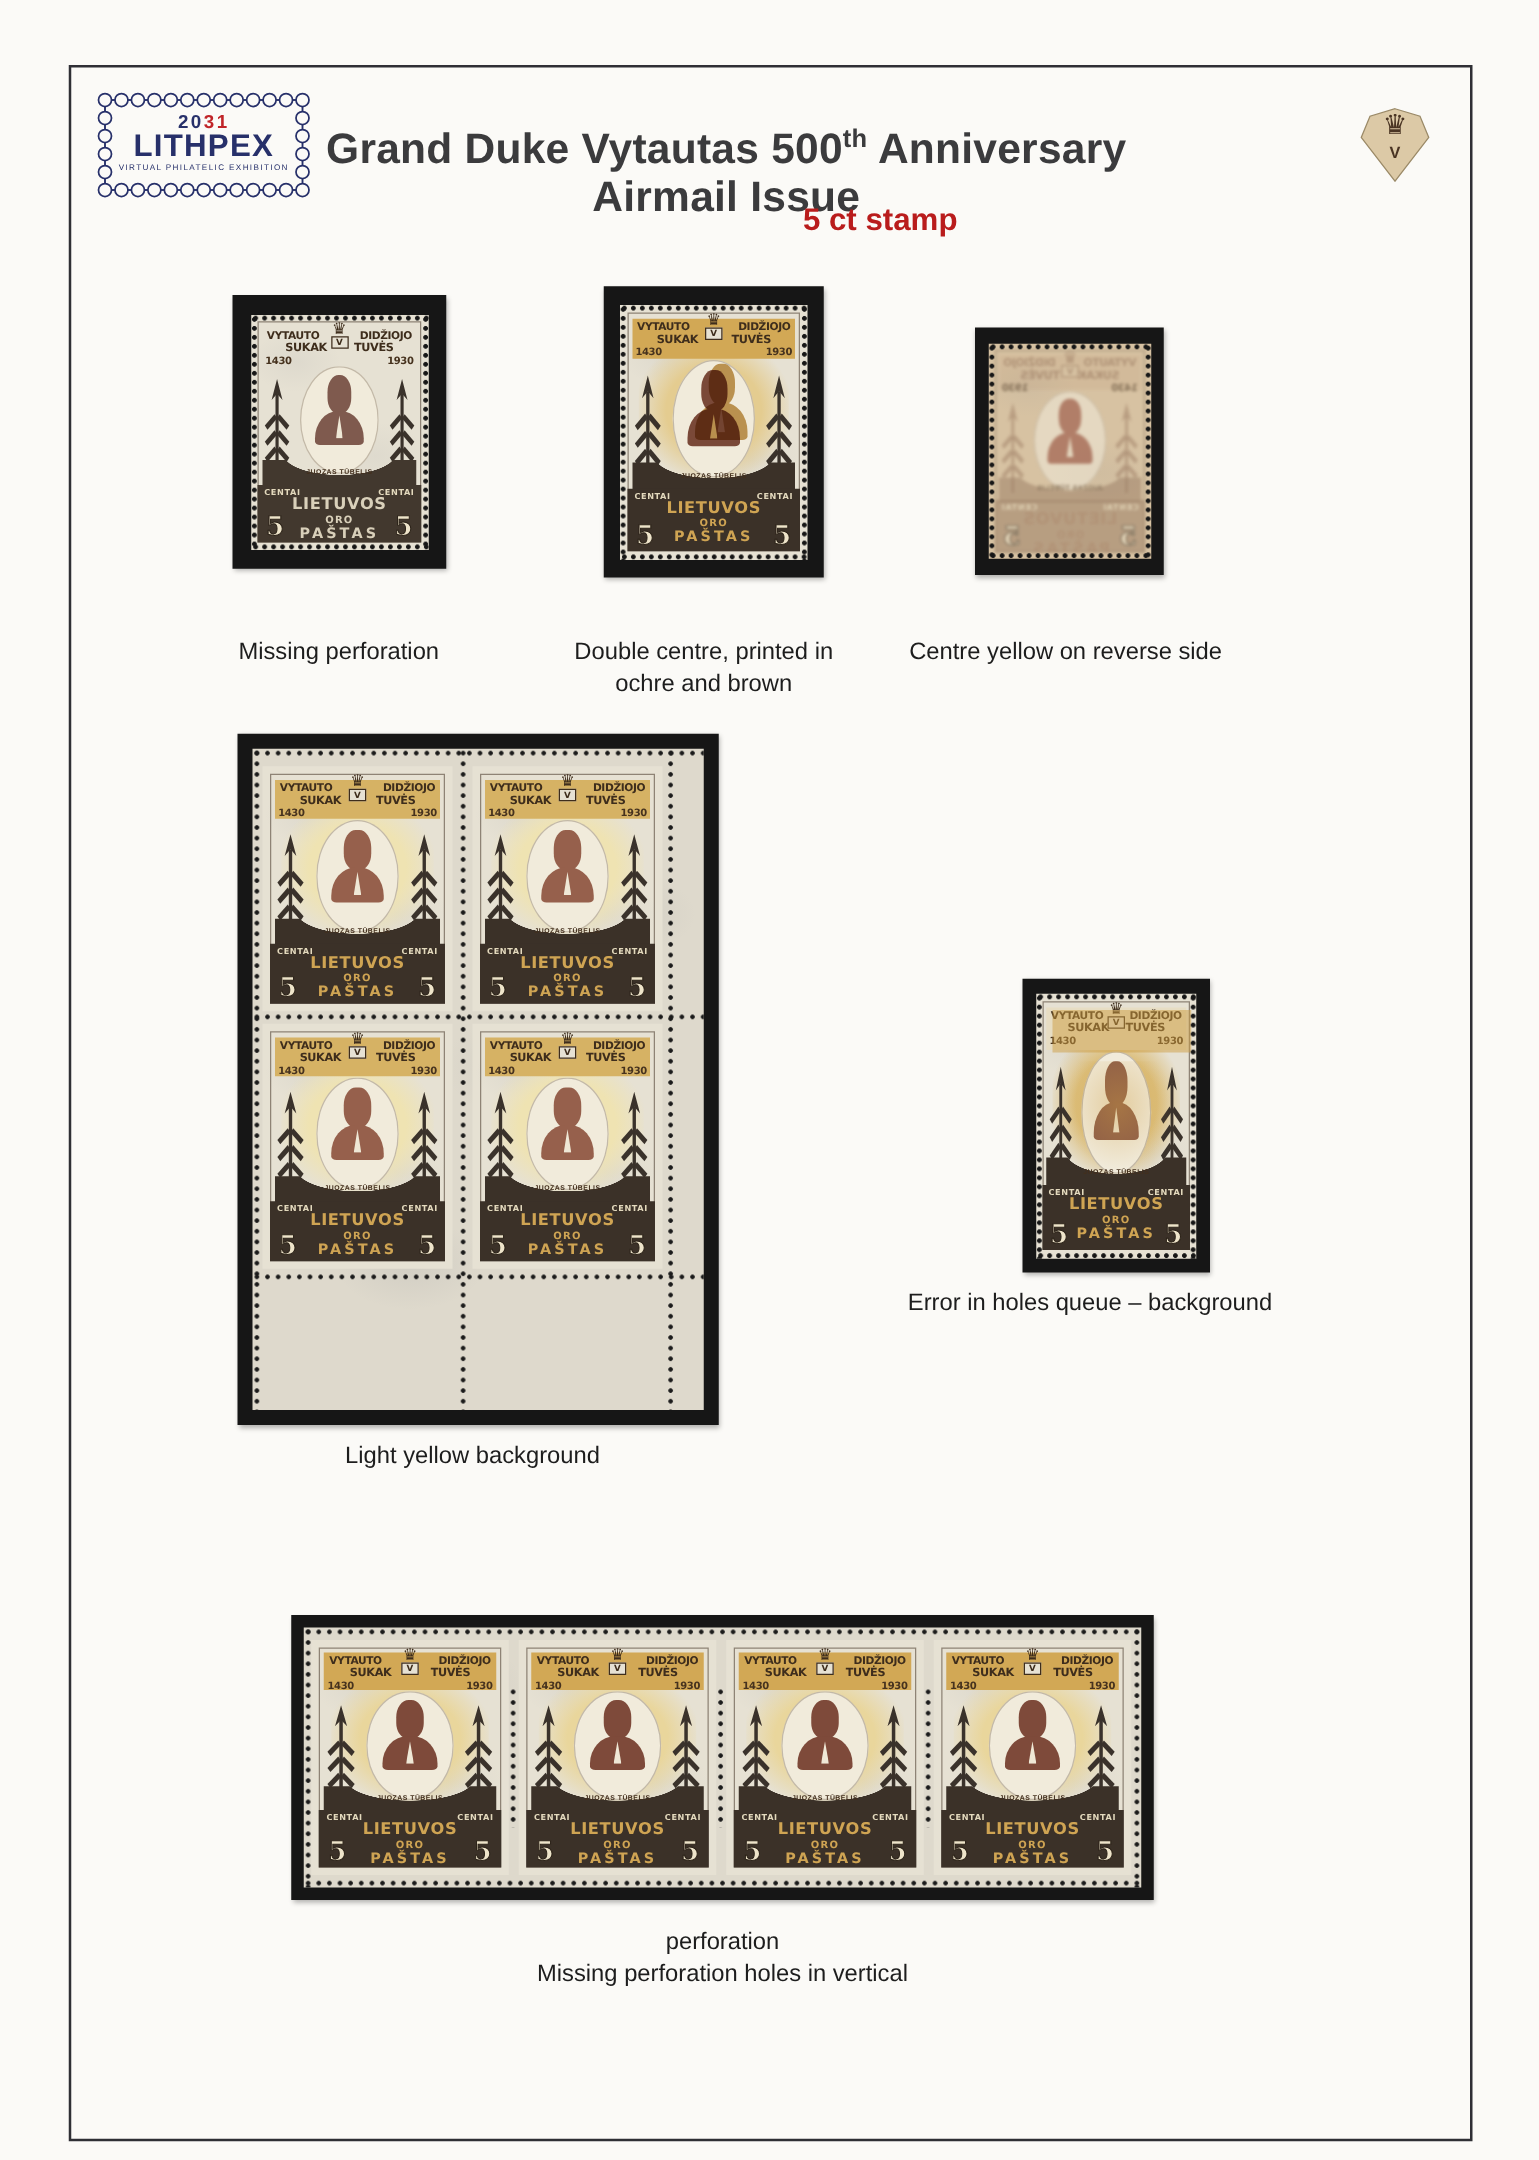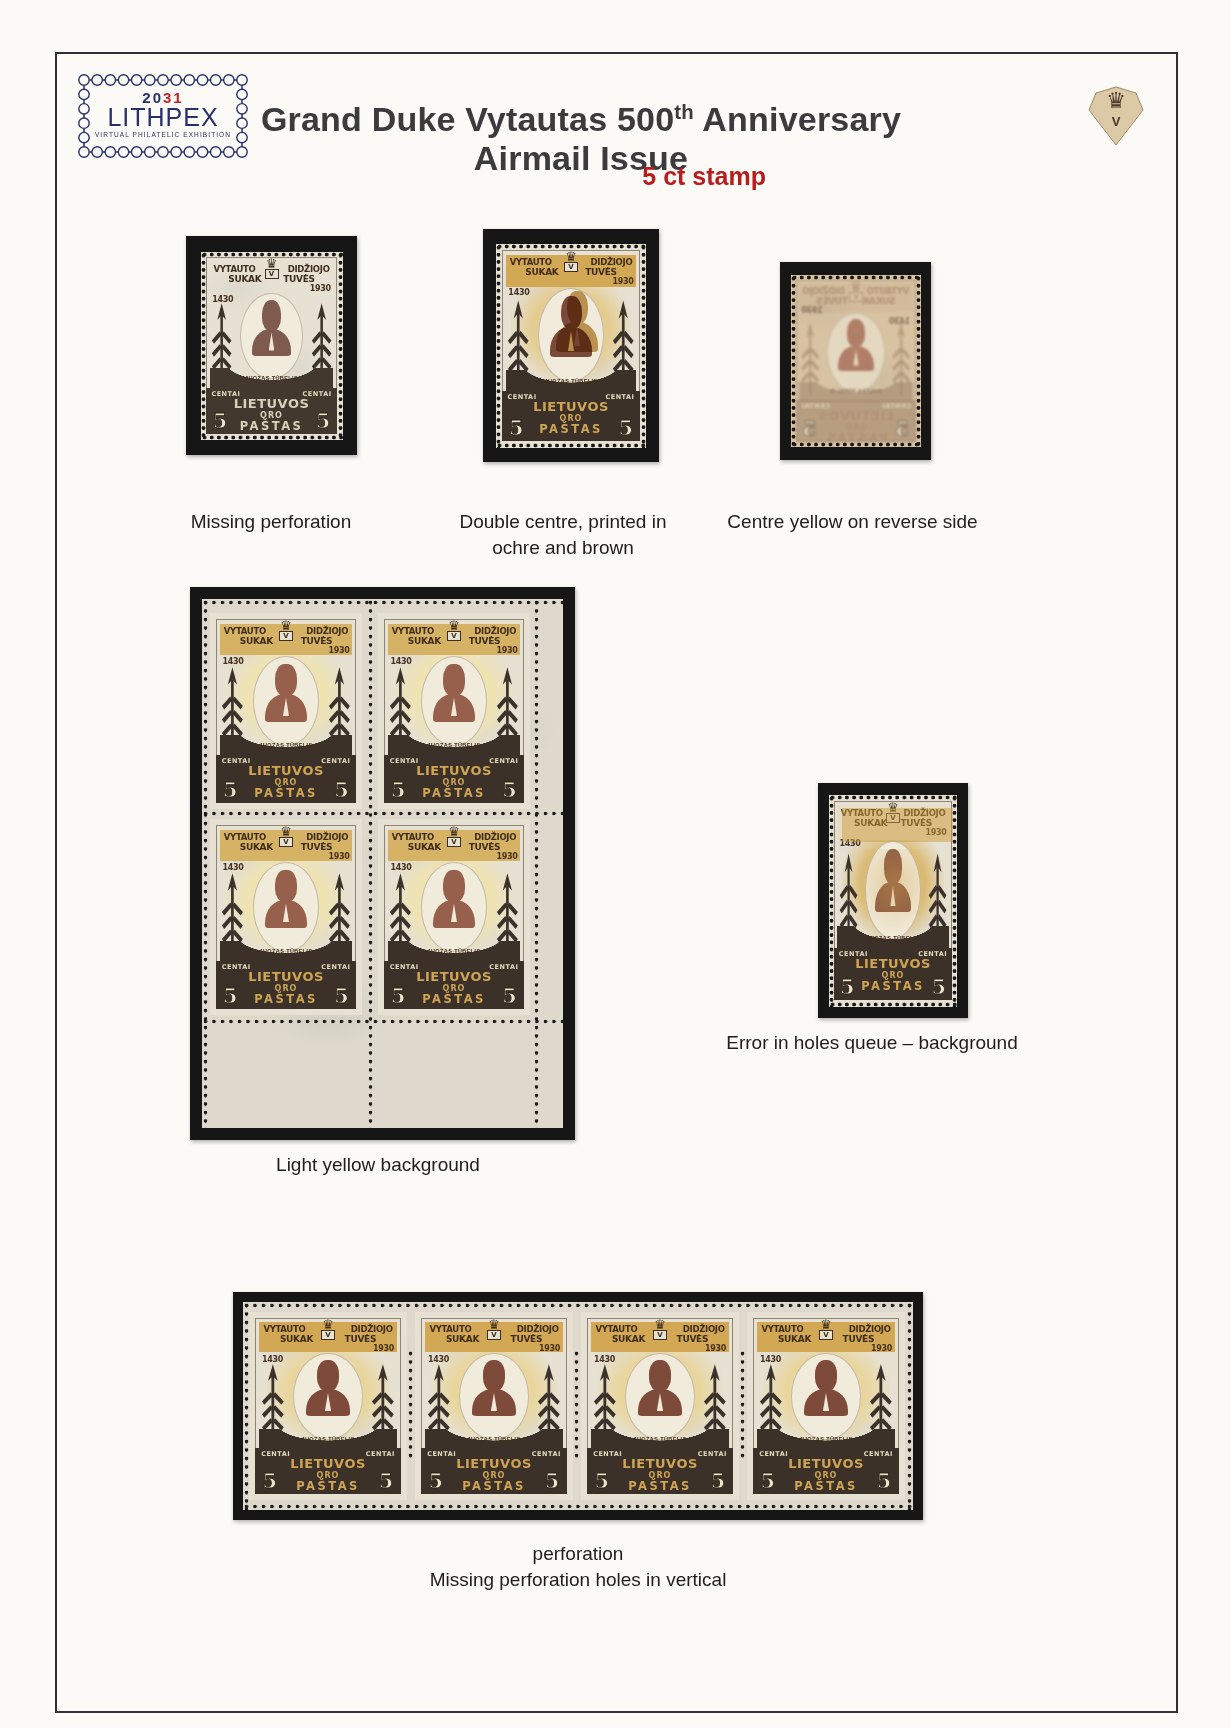--- a/index.html
+++ b/index.html
@@ -13,21 +13,21 @@
     position:absolute;left:55px;top:52px;width:1119px;height:1657px;
     border:2px solid var(--c-frame_line,#2f2f35);
   }
   
   .lithpex-logo{position:absolute;left:76px;top:72px;width:174px;height:88px;}
   .lithpex-logo svg{position:absolute;left:0;top:0;}
   .logo-year{position:absolute;left:0;right:0;top:17px;text-align:center;
     font-weight:bold;font-size:15px;letter-spacing:2px;color:var(--c-logo_navy,#27306a);}
   .logo-year .y2{color:var(--c-logo_red,#c02428);}
   .logo-name{position:absolute;left:0;right:0;top:31px;text-align:center;
-    font-weight:normal;font-size:25px;letter-spacing:1px;color:var(--c-logo_navy,#27306a);}
+    font-weight:bold;font-size:25px;letter-spacing:1px;color:var(--c-logo_navy,#27306a);}
   .logo-tag{position:absolute;left:0;right:0;top:59px;text-align:center;
     font-size:6.5px;letter-spacing:1.1px;color:var(--c-logo_navy,#27306a);}
   
   .page-title{
     position:absolute;left:216px;top:100px;width:730px;margin:0;text-align:center;
     font-size:34px;font-weight:bold;color:var(--c-title_text,#3b3b3d);letter-spacing:.2px;
   }
   .page-title sup{font-size:60%;vertical-align:super;}
   .page-subtitle{
     position:absolute;left:366px;top:162px;width:400px;text-align:right;
@@ -70,21 +70,21 @@
       radial-gradient(ellipse 70px 45px at 70% 60%, rgba(120,125,135,.07), transparent 60%);
   }
   .design{position:absolute;inset:0;}
   .frameline{position:absolute;inset:3% 4%;border:1px solid rgba(70,55,40,.55);}
   .band-top{position:absolute;left:6.5%;right:6.5%;top:5.5%;height:16%;
     background:var(--band);z-index:3;font-family:"DejaVu Sans",sans-serif;}
   .st{position:absolute;font-weight:bold;font-size:8.5px;color:var(--bandtext);
     letter-spacing:-.3px;white-space:nowrap;}
   .st.tl{left:3%;top:2px;} .st.tr{right:3%;top:2px;}
   .st.ml{left:15%;top:12px;font-size:9px;} .st.mr{right:15%;top:12px;font-size:9px;}
-  .st.yl{left:2%;top:22px;font-size:8px;color:#46321e;margin-top:11px;} .st.yr{right:2%;top:22px;font-size:8px;color:#46321e;}
+  .st.yl{left:2%;top:22px;font-size:8px;color:#46321e;} .st.yr{right:2%;top:22px;font-size:8px;color:#46321e;}
   .crest{position:absolute;z-index:4;top:3.5%;left:50%;transform:translateX(-50%);
     width:30px;text-align:center;font-family:"DejaVu Sans",sans-serif;}
   .crest .crown{display:block;font-size:13px;line-height:12px;color:var(--bandtext);}
   .crest .vletter{display:block;width:12px;margin:-1px auto 0;font-size:7px;line-height:8px;
     font-weight:bold;color:var(--bandtext);background:var(--paper);border:1px solid var(--bandtext);}
   .halo{position:absolute;left:10%;right:10%;top:19%;height:50%;z-index:1;
     background:radial-gradient(ellipse at 50% 45%, var(--halo) 0 45%, transparent 75%);}
   .spear{position:absolute;top:27%;width:15%;height:44%;z-index:2;color:var(--spear);}
   .spear-l{left:7.5%;} .spear-r{right:7.5%;transform:scaleX(-1);}
   .portrait{position:absolute;left:25%;right:25%;top:21%;height:48%;z-index:3;}

